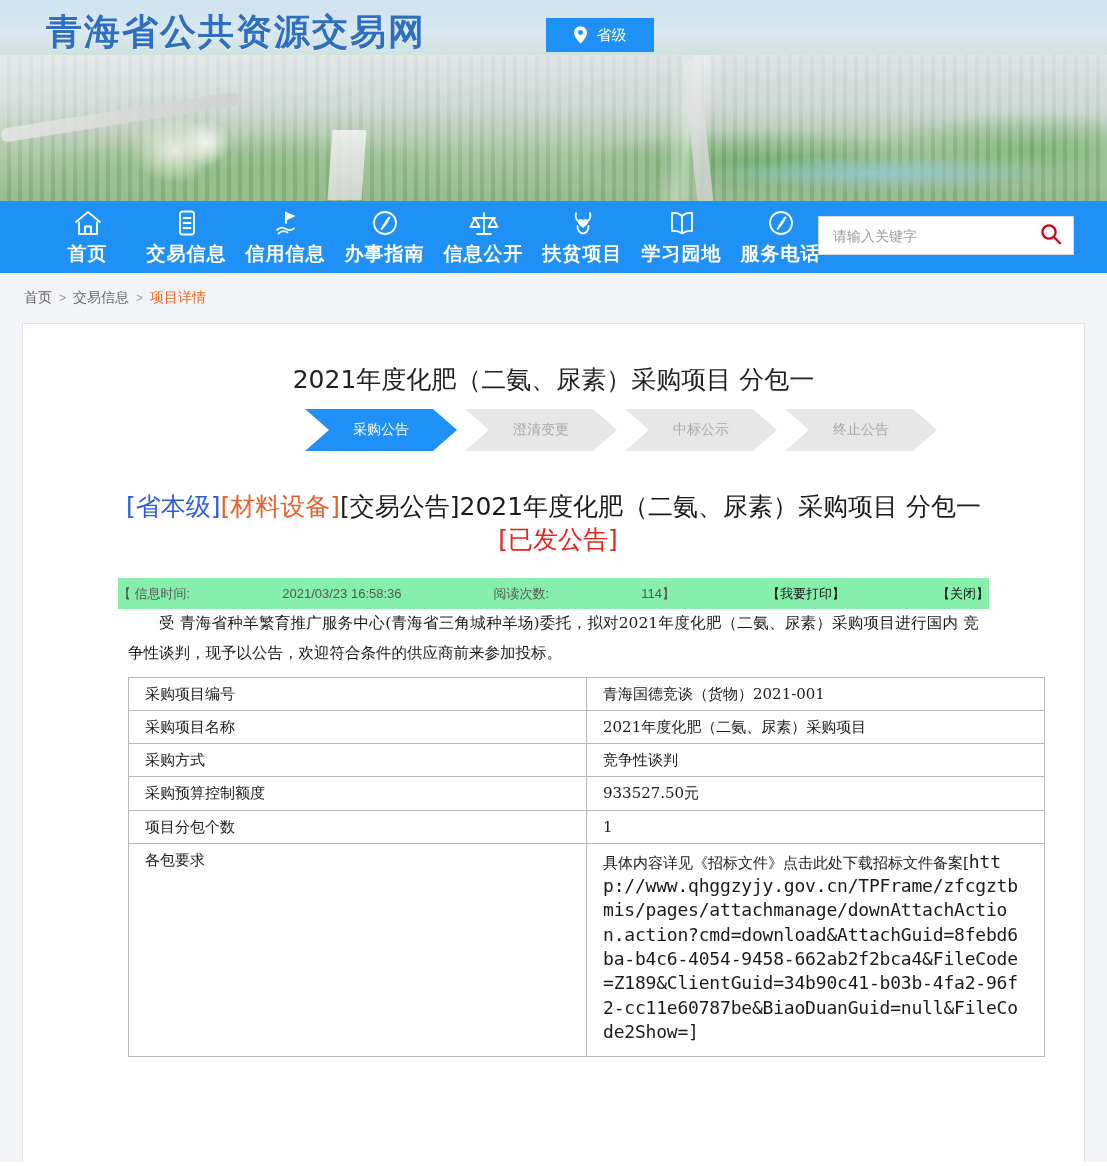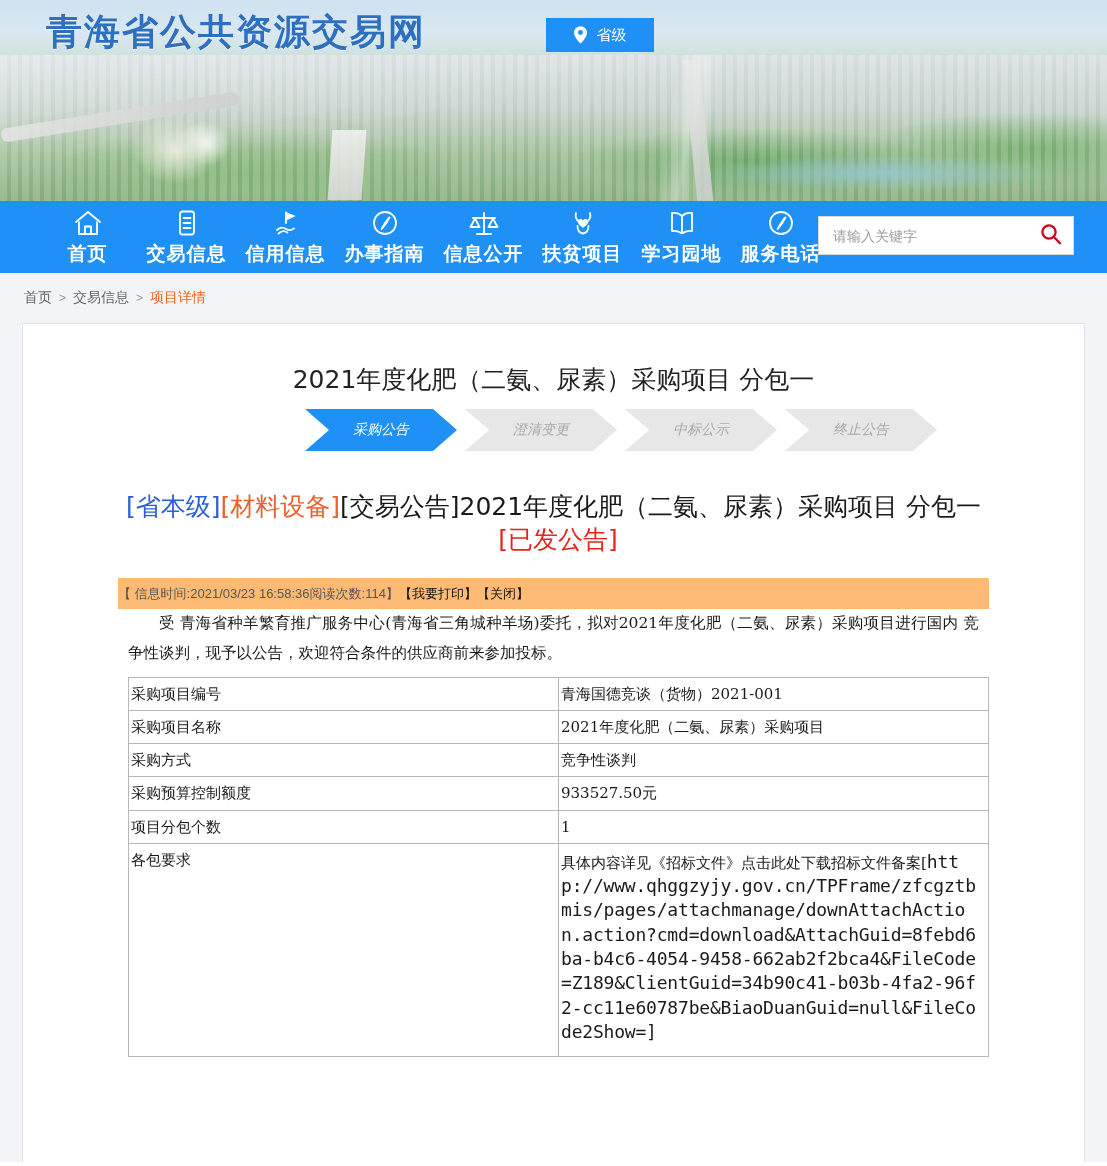--- a/index.html
+++ b/index.html
@@ -127,40 +127,39 @@
     font-family:"Liberation Sans",sans-serif;
   }
 
   
   .steps{display:flex;margin:12px 0 0 282px;}
   .step{
     position:relative;height:42px;width:152px;
     display:flex;align-items:center;justify-content:center;
     background:#e7e7e7;color:#a9a9a9;font-size:14px;margin-right:8px;
     clip-path:polygon(0 0, calc(100% - 24px) 0, 100% 50%, calc(100% - 24px) 100%, 0 100%, 24px 50%);
-    font-style:italic;
   }
   .step.first{
     clip-path:polygon(0 0, calc(100% - 24px) 0, 100% 50%, calc(100% - 24px) 100%, 0 100%, 24px 50%);
   }
   .step.active{background:#1f90f5;color:#fff;}
 
   
   .headline{
     margin:40px 95px 0;text-align:center;font-size:25px;line-height:1.3;
     font-family:"DejaVu Sans","Liberation Sans",sans-serif;
   }
   .c-blue{color:#2b5fd9;}
   .c-orange{color:#e8612c;}
   .c-dark{color:#1a1a1a;}
   .c-red{color:#e8231a;margin-left:9px;}
 
   .meta-bar{
-    margin:22px 95px 0;background:#fdba74;height:31px;
-    display:flex;align-items:center;justify-content:flex-start;
+    margin:22px 95px 0;background:#86efac;height:31px;
+    display:flex;align-items:center;justify-content:space-between;
     font-size:13px;color:#555;
   }
   .meta-bar b{color:#111;font-weight:normal;cursor:pointer;}
 
   .article{margin:0 105px 0;}
   .art-title{
     text-align:center;font-size:25px;font-weight:bold;color:#111;
     margin:22px 0 10px;letter-spacing:.5px;
     font-family:"DejaVu Sans","Liberation Sans",sans-serif;
   }
@@ -169,21 +168,21 @@
     font-family:"DejaVu Serif","Liberation Serif",serif;
     text-indent:2em;margin:0 0 6px;
   }
 
   table.info{
     border-collapse:collapse;width:852px;margin:8px 0 0 0;
     font-family:"DejaVu Serif","Liberation Serif",serif;
     table-layout:fixed;
   }
   table.info td{
-    border:1px solid #b7b7b7;padding:6px 2px;font-size:15px;
+    border:1px solid #b7b7b7;padding:6px 16px;font-size:15px;
     color:#1a1a1a;vertical-align:top;line-height:1.35;
   }
   table.info td.k{width:425px;}
   table.info td.v{width:425px;}
   td.v .url{
     font-family:"DejaVu Sans Mono","Liberation Mono",monospace;
     font-size:18px;letter-spacing:-.2px;word-break:break-all;
   }
   td.tall{height:200px;vertical-align:middle;}
   td.tall-v{line-height:1.75;}

